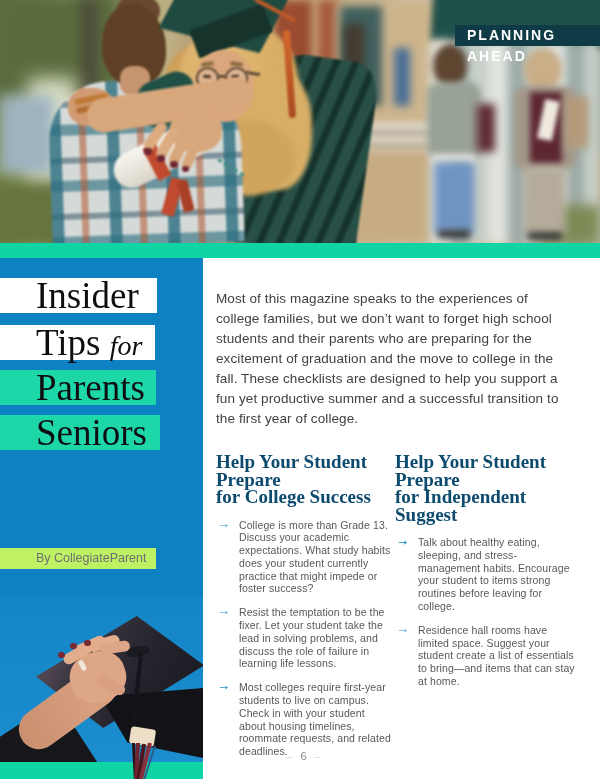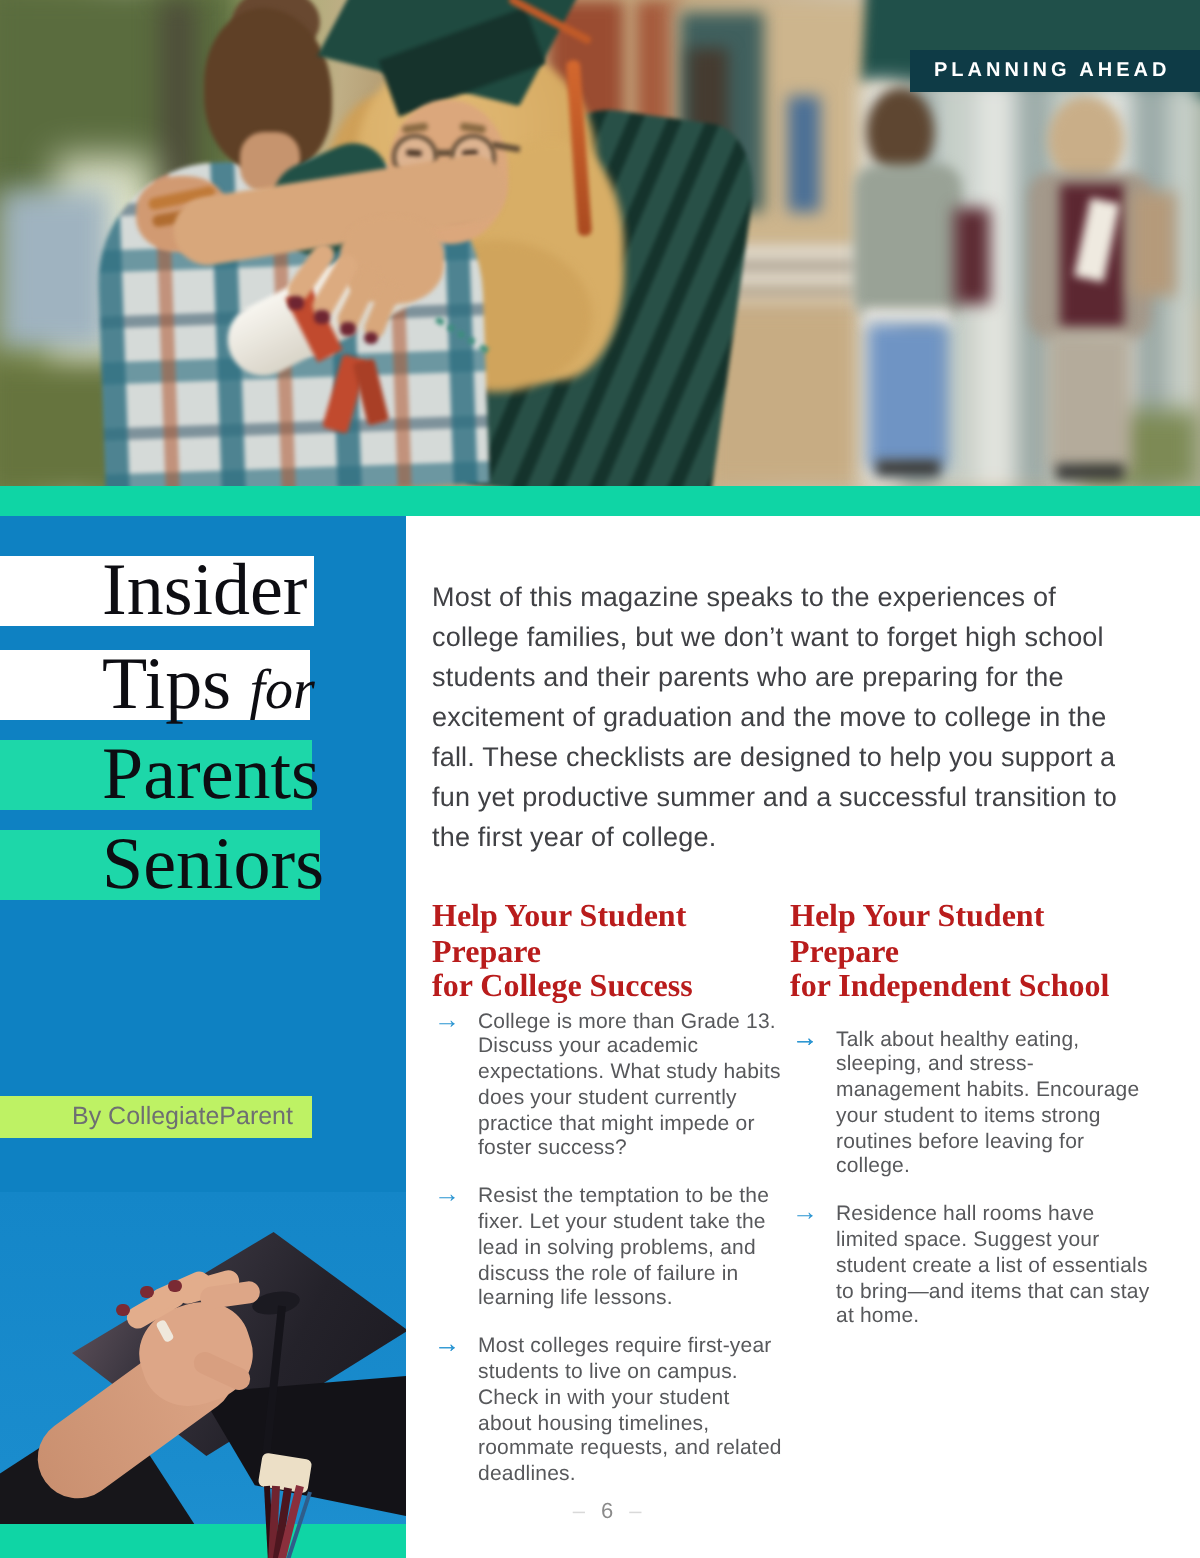--- a/index.html
+++ b/index.html
@@ -13,30 +13,30 @@
       #bfae85 28%,#a8895e 36%,#ccb288 46%,#c3a981 56%,#cec5b2 68%,#c0bfb4 80%,#a9b1a1 90%,#9aa695 100%);}
   .bp{position:absolute;filter:blur(5px);}
   .fg{position:absolute;filter:blur(1px);}
   .plaid{background-color:#d5dad8;background-image:
     repeating-linear-gradient(90deg, rgba(44,110,128,.8) 0 12px, transparent 12px 30px, rgba(178,88,48,.55) 30px 37px, transparent 37px 58px),
     repeating-linear-gradient(0deg, rgba(44,110,128,.62) 0 11px, transparent 11px 28px, rgba(40,75,95,.5) 28px 34px, transparent 34px 56px);}
   .gown{background-color:#1d473d;background-image:repeating-linear-gradient(105deg, rgba(0,0,0,.28) 0 7px, rgba(255,255,255,.05) 7px 18px);}
 
   
   .badge{position:absolute;left:455px;top:25px;width:145px;height:21px;background:#0e3b46;
-    color:#ffffff;font-size:10px;font-weight:bold;letter-spacing:2px;line-height:21px;
+    color:#ffffff;font-size:14px;font-weight:bold;letter-spacing:2px;line-height:21px;
     padding-left:12px;box-sizing:border-box;z-index:30;}
 
   
   .band-top{position:absolute;left:0;top:243px;width:600px;height:15px;background:#0fd5a5;z-index:20;}
 
   
   .sidebar{position:absolute;left:0;top:258px;width:203px;height:521px;background:#0e81c2;z-index:10;}
   .title-block{position:absolute;left:0;top:20px;width:203px;}
-  .title-line{box-sizing:border-box;height:35px;line-height:35px;padding-left:51px;margin-bottom:10px;
+  .title-line{box-sizing:border-box;height:35px;line-height:35px;padding-left:36px;margin-bottom:10px;
     font-family:"Liberation Serif",serif;font-size:37px;color:#0d0d12;white-space:nowrap;}
   .title-line:first-child{margin-bottom:12px;}
   .title-line.bar-white{background:#ffffff;}
   .title-line.bar-teal{background:#1dd7a9;}
   .title-line.bar-none{background:transparent;margin-bottom:3px;}
   .title-line .ital{font-style:italic;font-size:28px;}
   .byline{position:absolute;left:0;top:290px;width:156px;height:21px;background:#bef264;
     box-sizing:border-box;padding-left:36px;line-height:21px;font-size:12.5px;color:#6e6f72;white-space:nowrap;}
 
   
@@ -44,22 +44,22 @@
     background:linear-gradient(180deg,#1486c8 0%,#1a8ccd 75%,#1e90d0 100%);}
   .band-bottom{position:absolute;left:0;top:166px;width:203px;height:17px;background:#0fd5a5;}
 
   
   .main{position:absolute;left:203px;top:258px;width:397px;height:521px;background:#ffffff;}
   .intro{position:absolute;left:13px;top:17px;width:350px;font-size:13.5px;line-height:20px;
     color:#404145;letter-spacing:.1px;}
   .col{position:absolute;top:176px;}
   .col-0{left:13px;width:175px;}
   .col-1{left:192px;width:184px;}
-  .col-heading{font-family:"Liberation Serif",serif;font-weight:bold;font-size:16px;line-height:17.5px;
-    color:#b91c1c;margin-bottom:2px;}
+  .col-heading{font-family:"Liberation Serif",serif;font-weight:bold;font-size:19px;line-height:17.5px;
+    color:#0c4a6e;margin-bottom:13px;}
   .col-heading .hline{display:block;}
   .col-list{list-style:none;margin:0;padding:0;}
   .col-list li{position:relative;padding-left:23px;margin-bottom:11px;font-size:10.5px;line-height:12.8px;
     color:#57585b;letter-spacing:.1px;}
   .col-list .arrow{position:absolute;left:1px;top:-1px;color:#2d96d2;font-size:13px;font-weight:bold;}
   .folio{position:absolute;left:13px;top:492px;width:175px;text-align:center;font-size:11px;color:#8a8a8a;}
   .folio .dash{color:#d9d9d9;margin:0 8px;}
 </style>
 </head>
 <body>
@@ -197,21 +197,21 @@
           <li><span class="arrow">→</span><span>College is more than Grade 13. Discuss your academic expectations. What study habits does your student currently practice that might impede or foster success?</span></li>
           <li><span class="arrow">→</span><span>Resist the temptation to be the fixer. Let your student take the lead in solving problems, and discuss the role of failure in learning life lessons.</span></li>
           <li><span class="arrow">→</span></li>
           <li><span class="arrow">→</span><span>Most colleges require first-year students to live on campus. Check in with your student about housing timelines, roommate requests, and related deadlines.</span></li>
         </ul>
     </div>
 
     <div class="col col-1">
       <h3 class="col-heading">
           <span class="hline">Help Your Student Prepare</span>
-          <span class="hline">for Independent School</span>
+          <span class="hline">for Independent Suggest</span>
         </h3>
       <ul class="col-list">
           <li><span class="arrow">→</span></li>
           <li><span class="arrow">→</span></li>
           <li><span class="arrow">→</span><span>Talk about healthy eating, sleeping, and stress-management habits. Encourage your student to items strong routines before leaving for college.</span></li>
           <li><span class="arrow">→</span><span>Residence hall rooms have limited space. Suggest your student create a list of essentials to bring—and items that can stay at home.</span></li>
         </ul>
     </div>
 
     <div class="folio">

